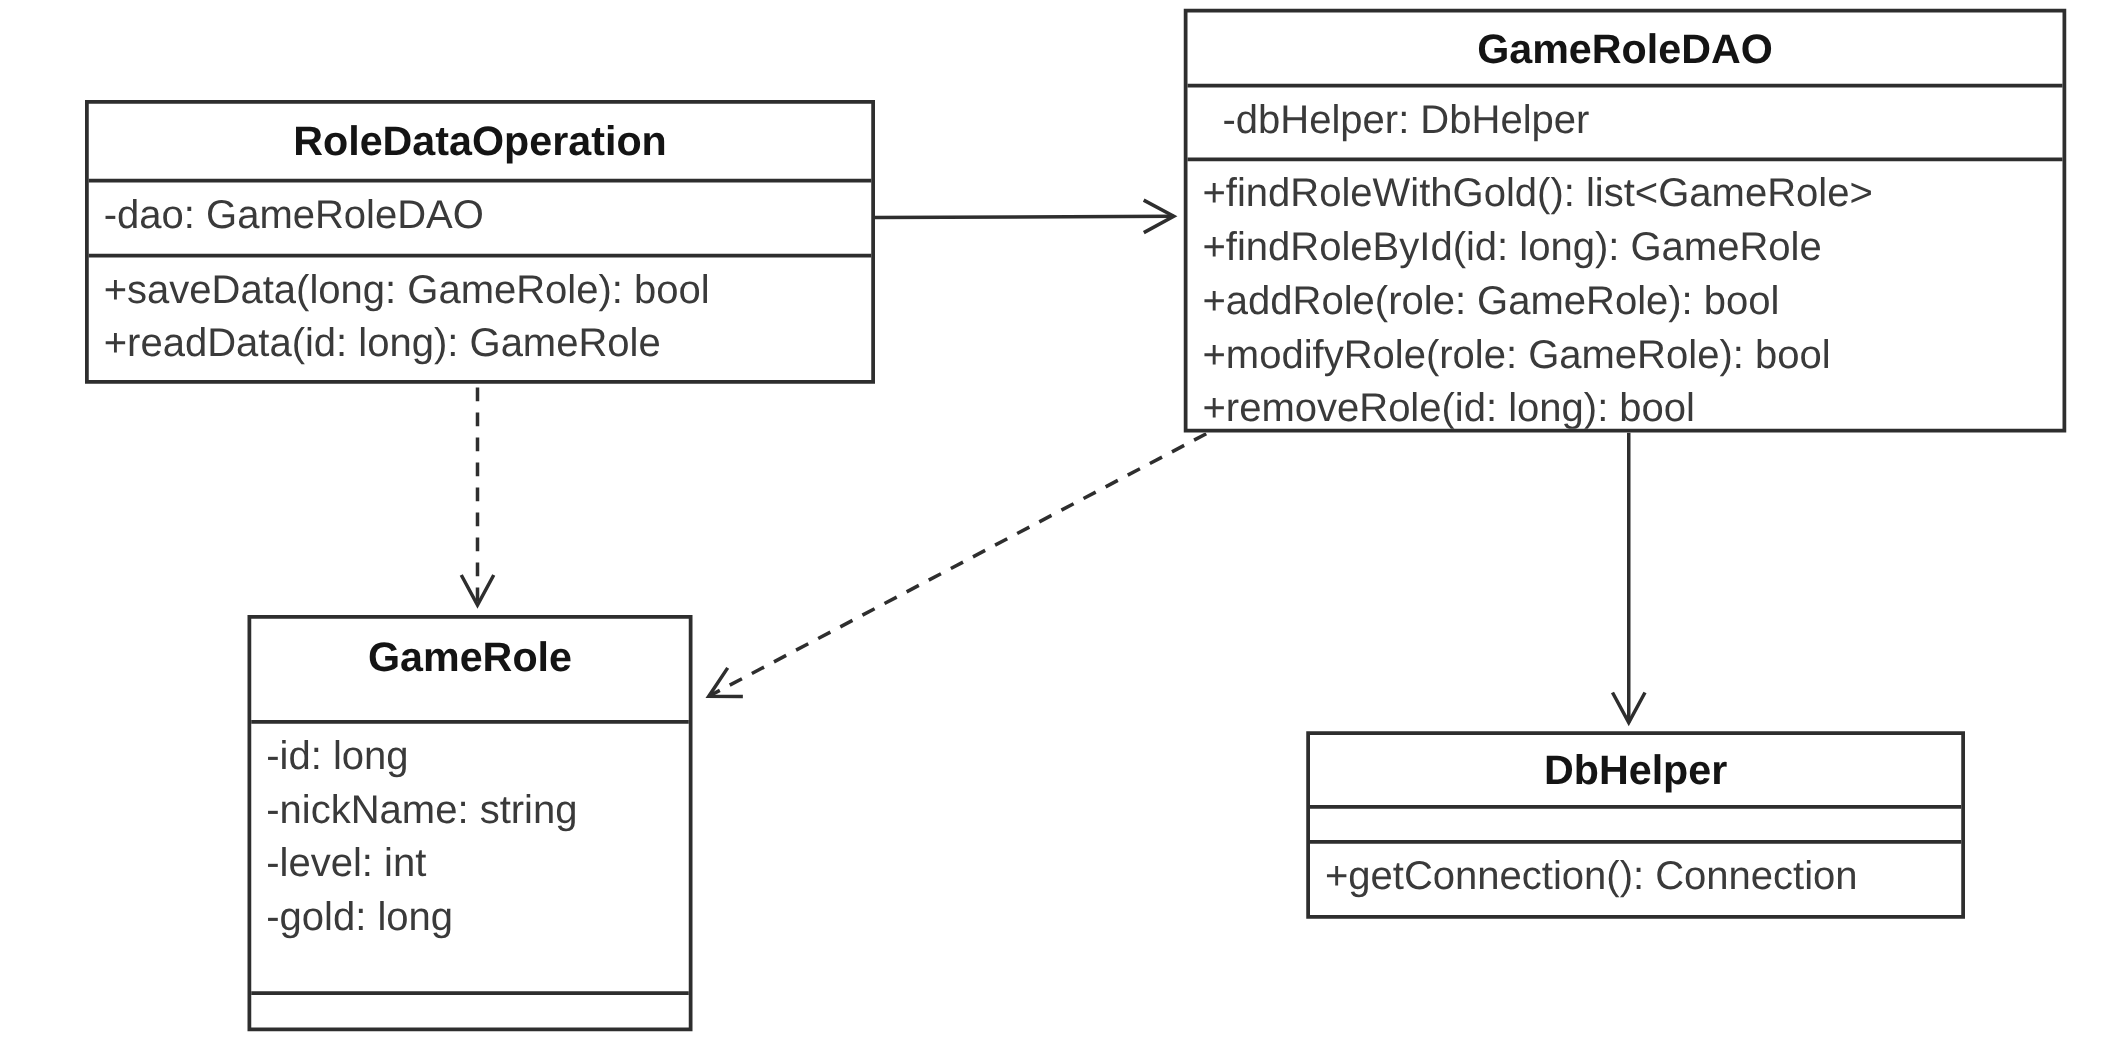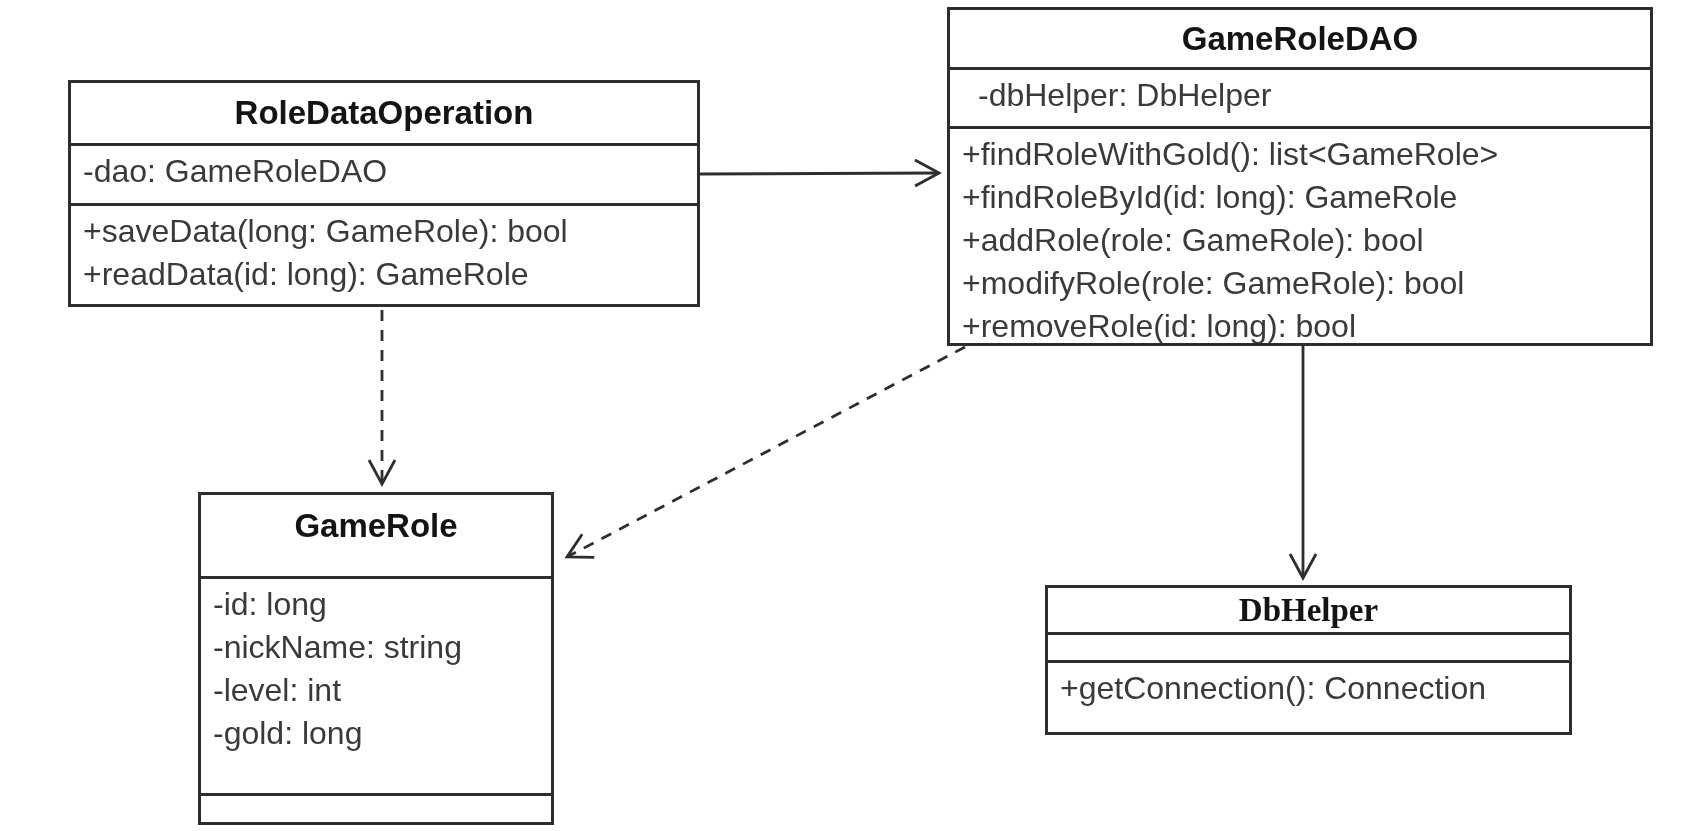--- a/index.html
+++ b/index.html
@@ -109,20 +109,20 @@
     <div class="uml-section uml-attrs" style="height:217px;margin-top:20px;">
         <div class="uml-member">-id: long</div>
         <div class="uml-member">-nickName: string</div>
         <div class="uml-member">-level: int</div>
         <div class="uml-member">-gold: long</div>
       </div>
     <div class="uml-section uml-methods"></div>
   </div>
 
   <div class="uml-class" style="left:1045px;top:585px;width:527px;height:150px;">
-    <div class="uml-title" style="height:44px;font-family:Liberation Serif, serif;">DbHelper</div>
+    <div class="uml-title" style="height:56px;">DbHelper</div>
     <div class="uml-section uml-attrs" style="height:28px;"></div>
     <div class="uml-section uml-methods">
         <div class="uml-member">+getConnection(): Connection</div>
       </div>
   </div>
 
 </div>
 
 </body></html>

